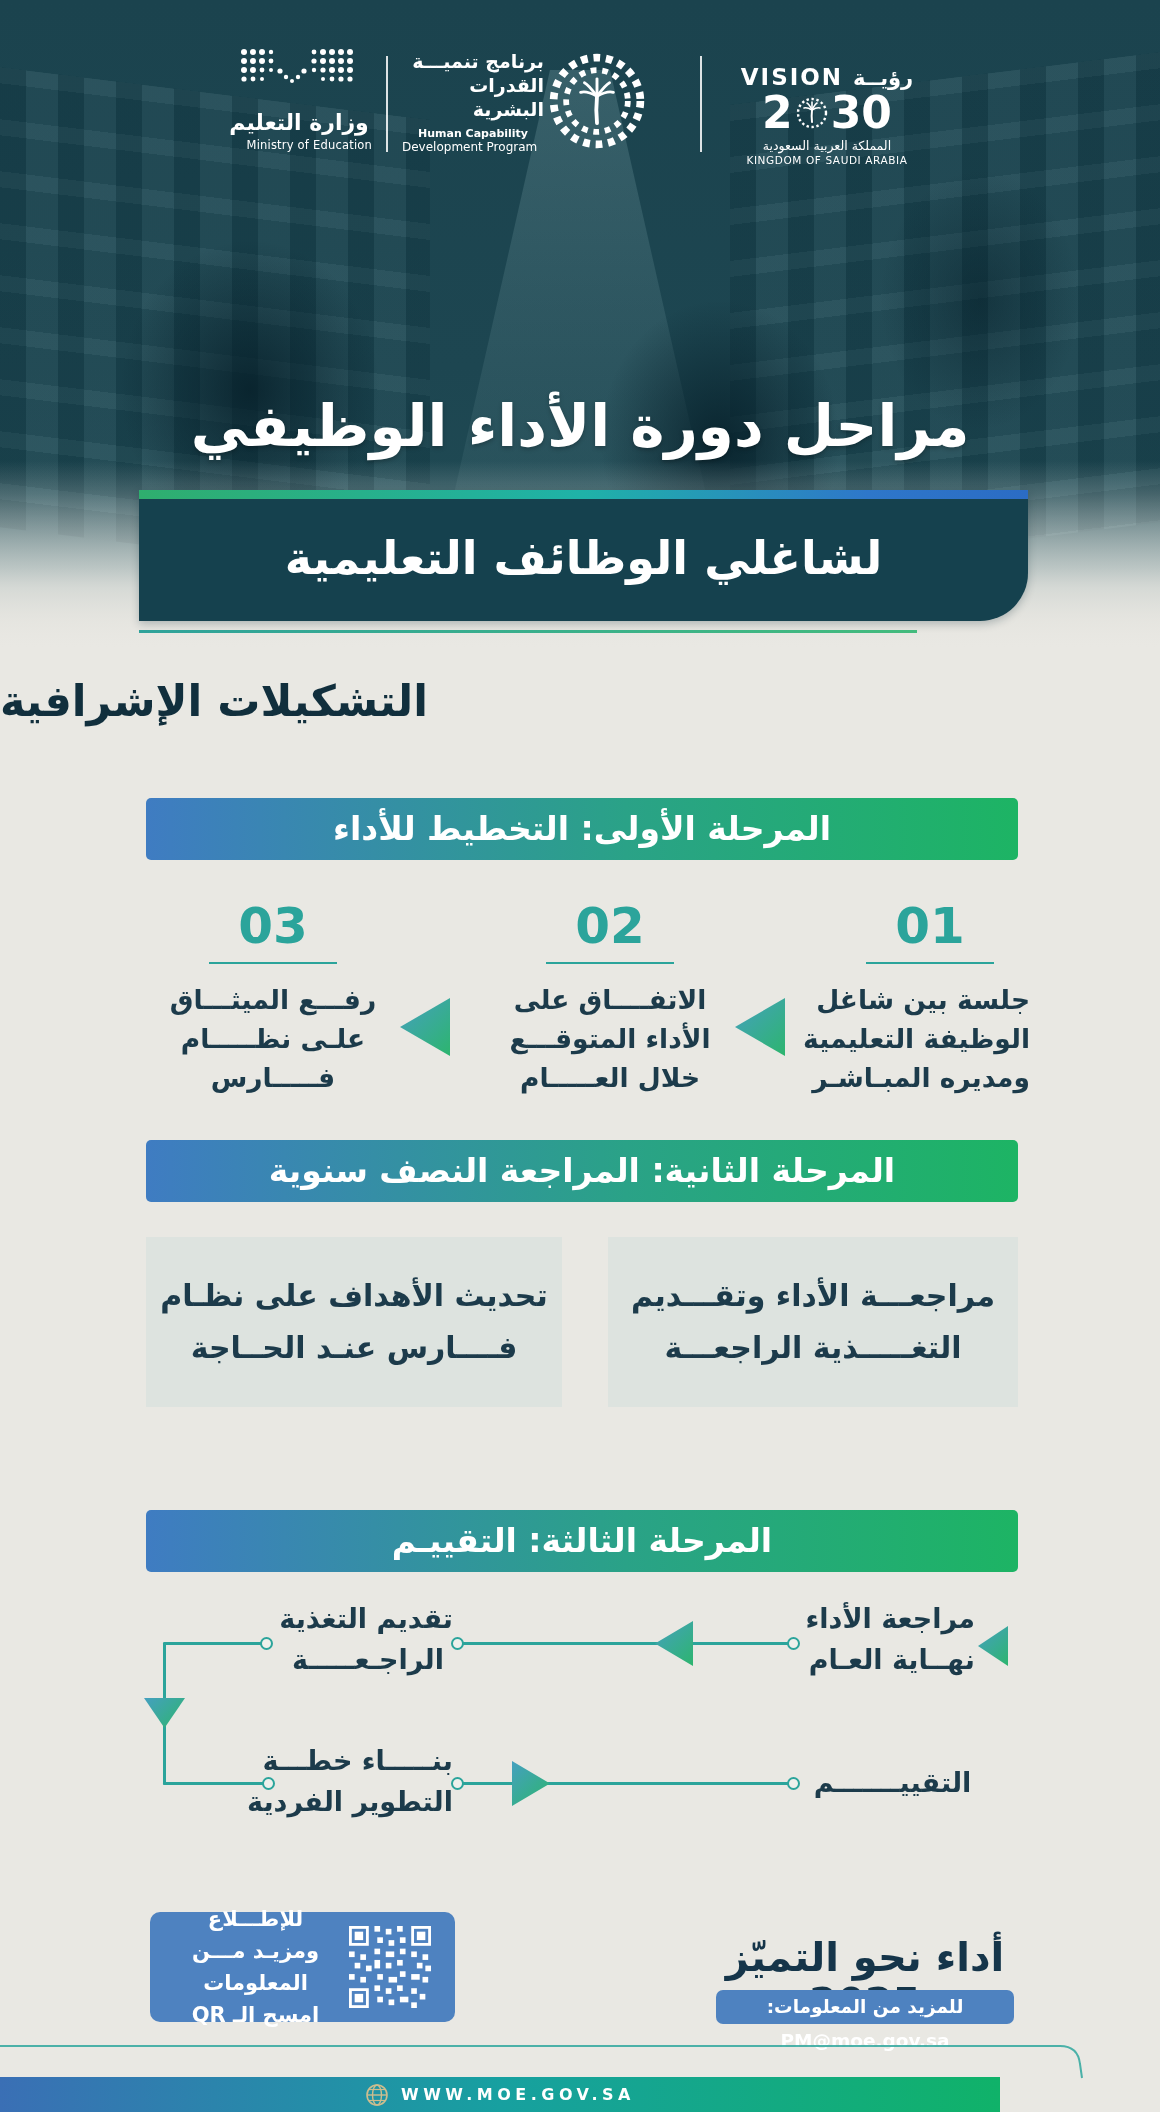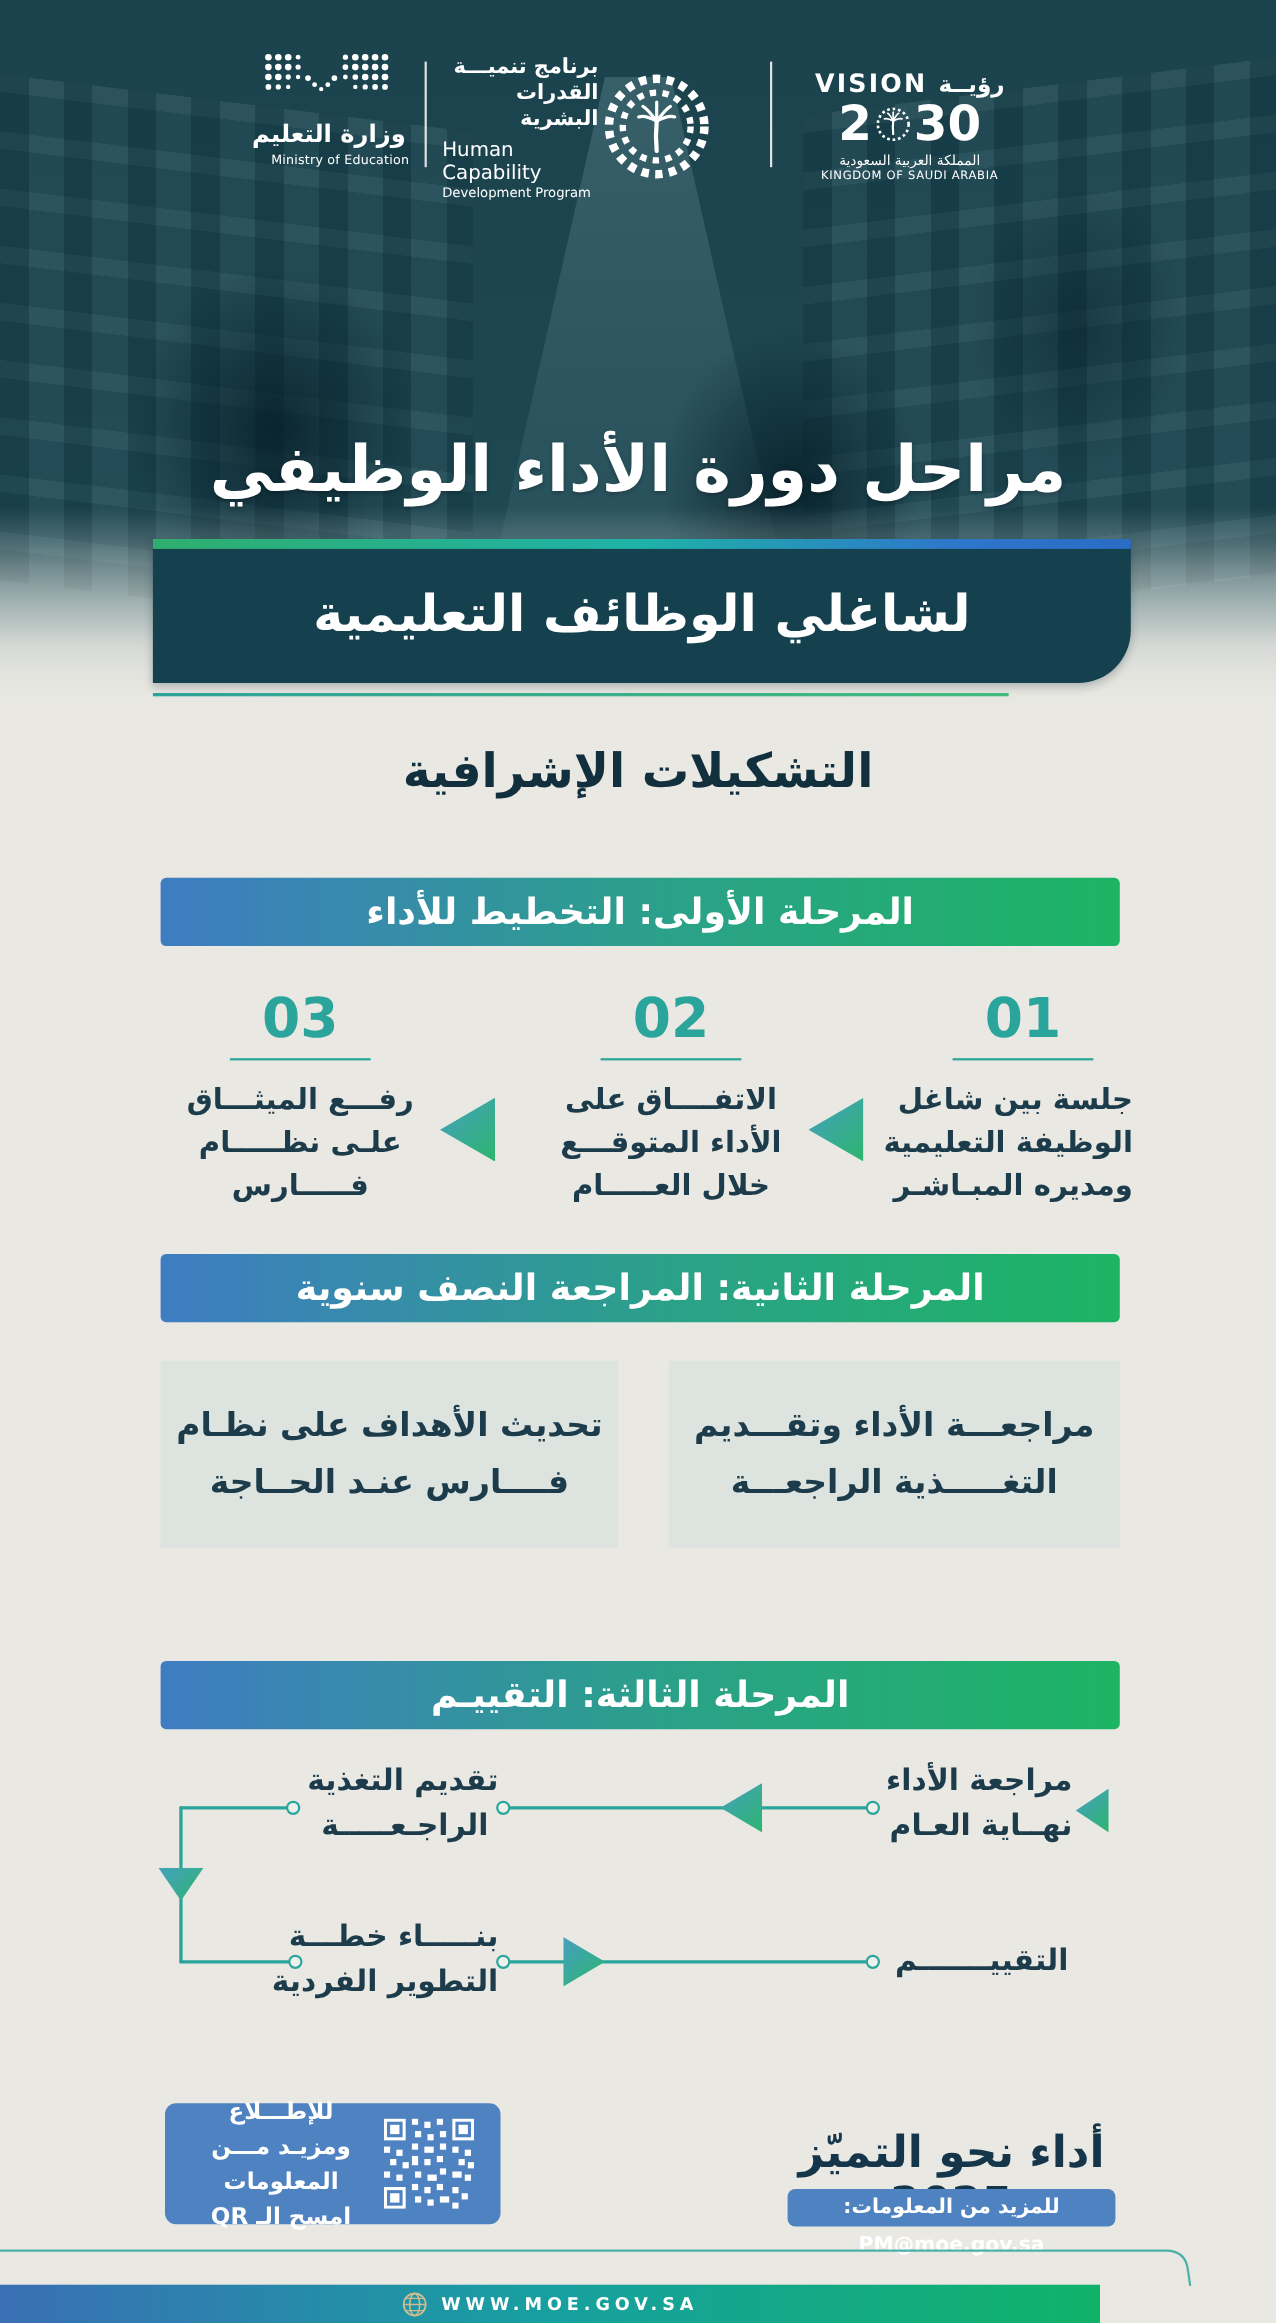--- a/index.html
+++ b/index.html
@@ -30,21 +30,21 @@
 
   
   .logos{position:absolute;left:0;top:0;width:1160px;height:190px;}
   .vsep{position:absolute;top:56px;height:96px;width:2px;background:rgba(255,255,255,.85);}
   .logo-moe{position:absolute;left:226px;top:46px;width:146px;text-align:center;color:#fff;}
   .moe-ar{font-size:22px;font-weight:700;margin-top:10px;}
   .moe-en{font-size:11.5px;margin-top:3px;letter-spacing:.2px;text-align:right;}
   .logo-hcdp{position:absolute;left:402px;top:48px;width:256px;display:flex;align-items:center;color:#fff;}
   .hcdp-text{width:142px;}
   .hcdp-ar{font-size:19px;font-weight:700;text-align:right;direction:rtl;line-height:24px;}
-  .hcdp-en1{font-size:18px;font-weight:400;margin-top:6px;text-align:left;}
+  .hcdp-en1{font-size:11px;font-weight:700;margin-top:6px;text-align:center;}
   .hcdp-en2{font-size:12px;text-align:left;}
   .logo-vision{position:absolute;left:722px;top:44px;width:210px;color:#fff;text-align:center;}
   .vision-r1{direction:rtl;display:flex;justify-content:center;align-items:baseline;gap:10px;}
   .vision-ar{font-size:21px;font-weight:700;}
   .vision-en{font-size:23px;font-weight:700;letter-spacing:2px;margin-top:20px;}
   .vision-year{display:flex;direction:ltr;justify-content:center;align-items:center;gap:2px;
     font-size:44px;font-weight:800;line-height:46px;}
   .vision-c1{font-size:12.5px;direction:rtl;margin-top:2px;}
   .vision-c2{font-size:10.5px;letter-spacing:.6px;margin-top:1px;}
 
@@ -53,21 +53,21 @@
 
   .title-banner{position:absolute;left:139px;top:490px;width:889px;height:131px;
     background:#15414e;border-radius:0 0 48px 0;box-shadow:0 3px 8px rgba(10,40,50,.25);}
   .title-strip{position:absolute;left:0;top:0;width:100%;height:9px;
     background:linear-gradient(90deg,#2fae6e 0%,#1fb2a8 50%,#2e77ca 82%,#2b6cc4 100%);}
   .title-banner-text{position:absolute;left:0;top:9px;width:100%;height:122px;line-height:118px;
     text-align:center;direction:rtl;color:#fff;font-size:46px;font-weight:800;}
   .title-underline{position:absolute;left:139px;top:630px;width:778px;height:3px;
     background:linear-gradient(90deg,#2fa29a,#43bb7d);}
 
-  .subtitle{position:absolute;left:0;top:676px;width:1160px;text-align:center;direction:rtl;
+  .subtitle{position:absolute;left:0;top:676px;width:1160px;text-align:left;direction:rtl;
     color:#112f3d;font-size:43px;font-weight:800;margin:0;}
 
   
   .stage-banner{position:absolute;left:146px;width:872px;height:62px;border-radius:5px;
     background:linear-gradient(90deg,#3f7cc2 0%,#2aa287 55%,#1db464 100%);
     color:#fff;text-align:center;direction:rtl;font-size:33px;font-weight:800;line-height:62px;}
   .sb1{top:798px;} .sb2{top:1140px;} .sb3{top:1510px;}
 
   
   .step{position:absolute;text-align:center;direction:rtl;}

